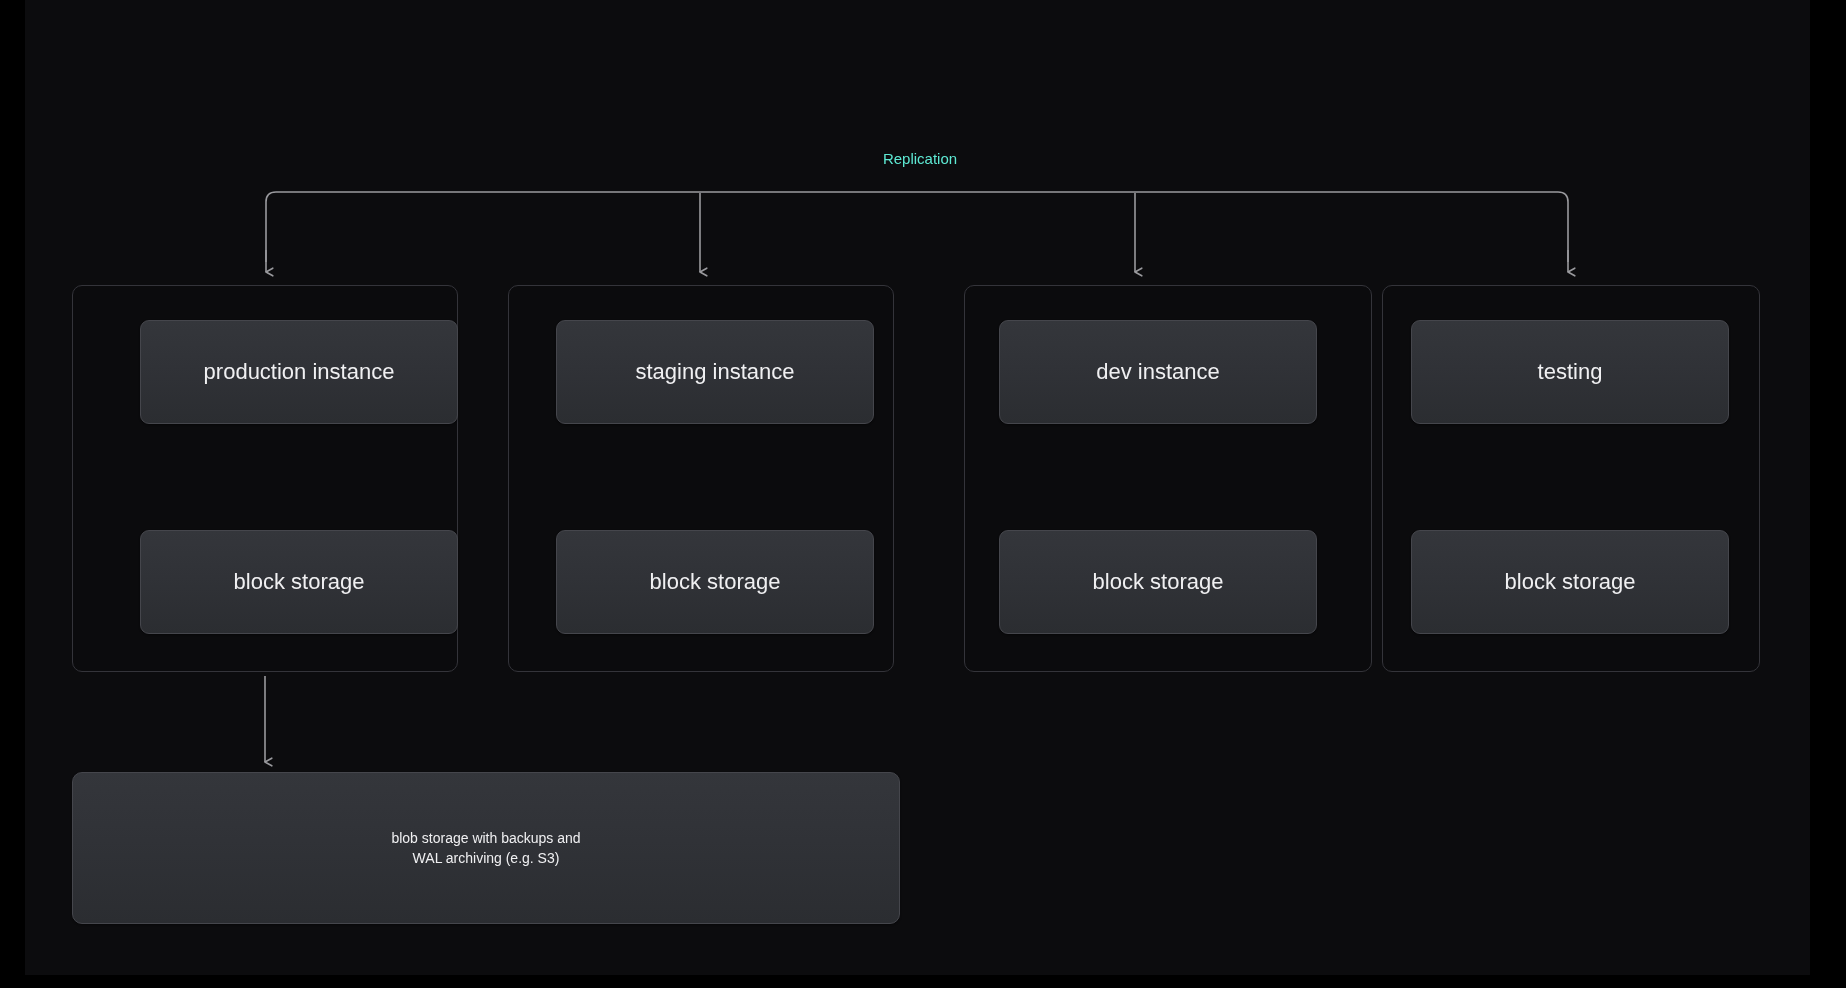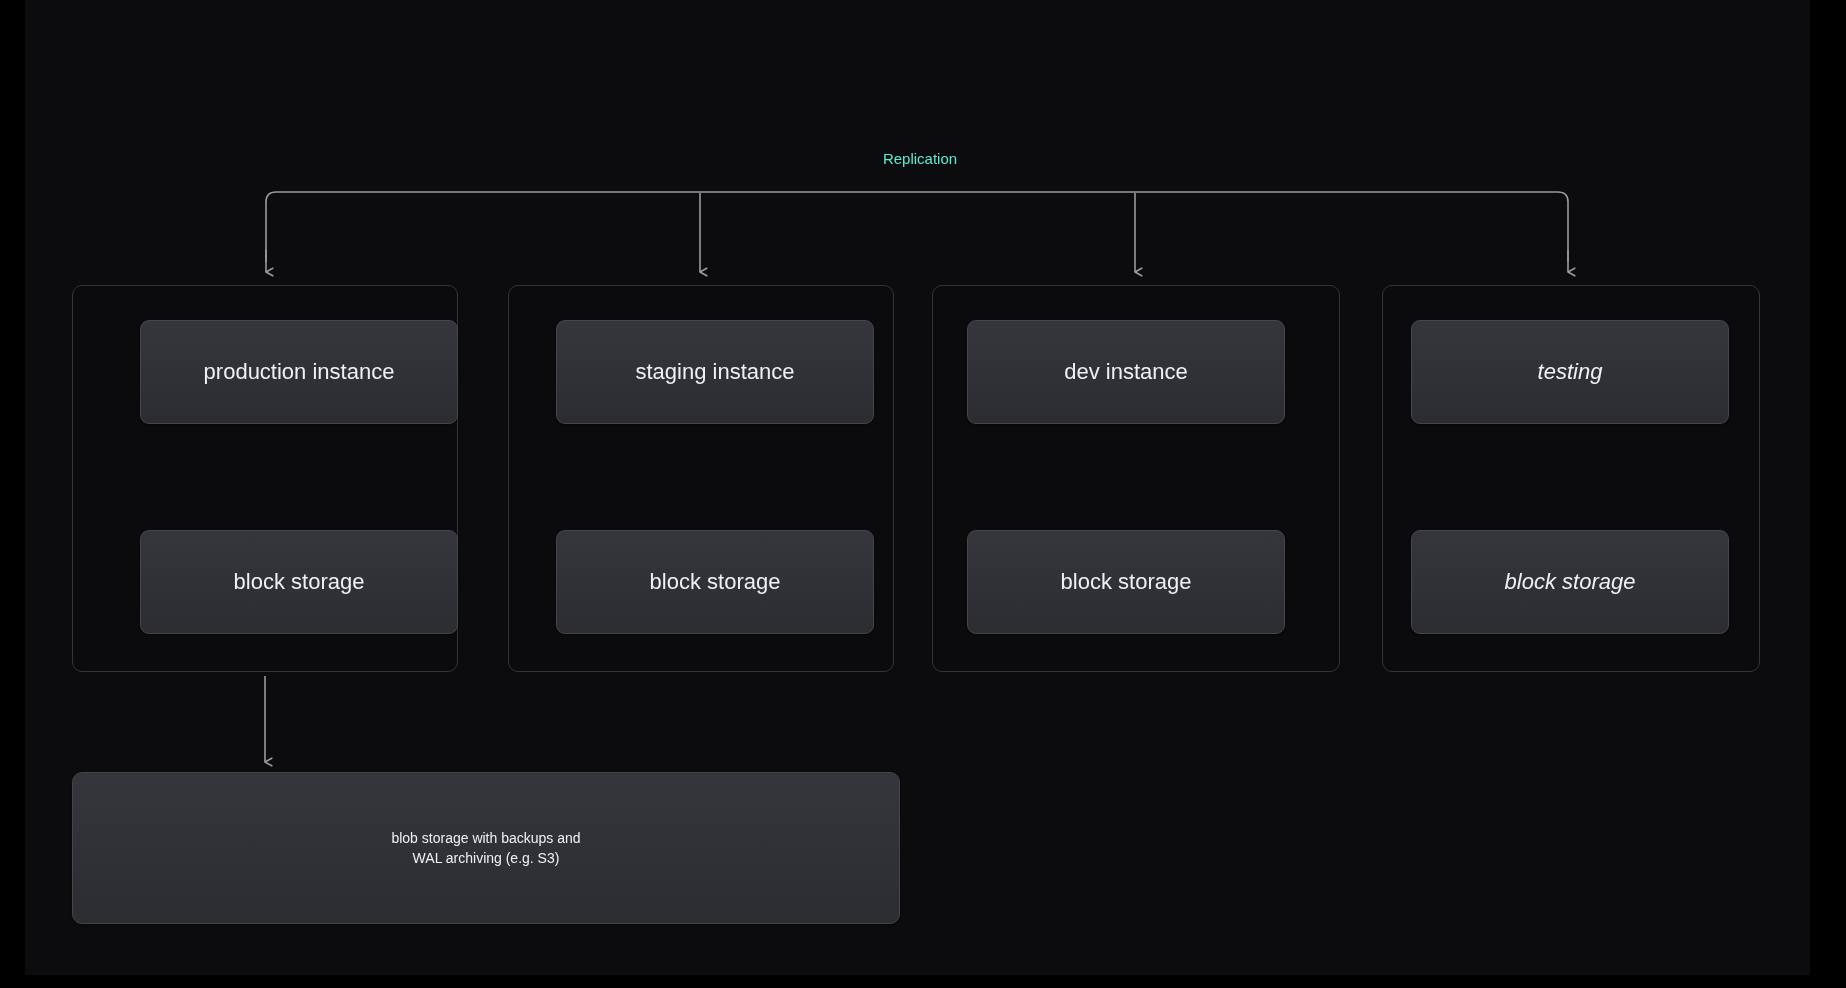--- a/index.html
+++ b/index.html
@@ -68,21 +68,21 @@
     position: absolute;
     top: 285px;
     height: 387px;
     border: 1px solid #34343a;
     border-radius: 10px;
     background: #0b0b0d;
     box-sizing: border-box;
   }
   #group-0 { left: 72px;   width: 386px; }
   #group-1 { left: 508px;  width: 386px; }
-  #group-2 { left: 932px;  width: 408px; }
+  #group-2 { left: 964px;  width: 408px; }
   #group-3 { left: 1382px; width: 378px; }
 
   
   .node {
     position: absolute;
     border: 1px solid #45464c;
     border-radius: 9px;
     background: linear-gradient(180deg, #34363b 0%, #303237 45%, #2b2d31 100%);
     box-sizing: border-box;
     display: flex;
@@ -93,21 +93,21 @@
     text-align: center;
     line-height: 1.32;
     box-shadow: 0 1px 2px rgba(0,0,0,0.45);
   }
   .node-top    { top: 34px;  height: 104px; }
   .node-bottom { top: 244px; height: 104px; }
 
   .node-0 { left: 34px; width: 318px; margin-left: 33px; }
   .node-1 { left: 19px; width: 318px; margin-left: 28px; }
   .node-2 { left: 34px; width: 318px; }
-  .node-3 { left: 28px; width: 318px; font-style: italic; }
+  .node-3 { left: 28px; width: 318px; }
 
   #blob-node {
     position: absolute;
     left: 72px;
     top: 772px;
     width: 828px;
     height: 152px;
     border: 1px solid #45464c;
     border-radius: 10px;
     background: linear-gradient(180deg, #34363b 0%, #303237 45%, #2b2d31 100%);

